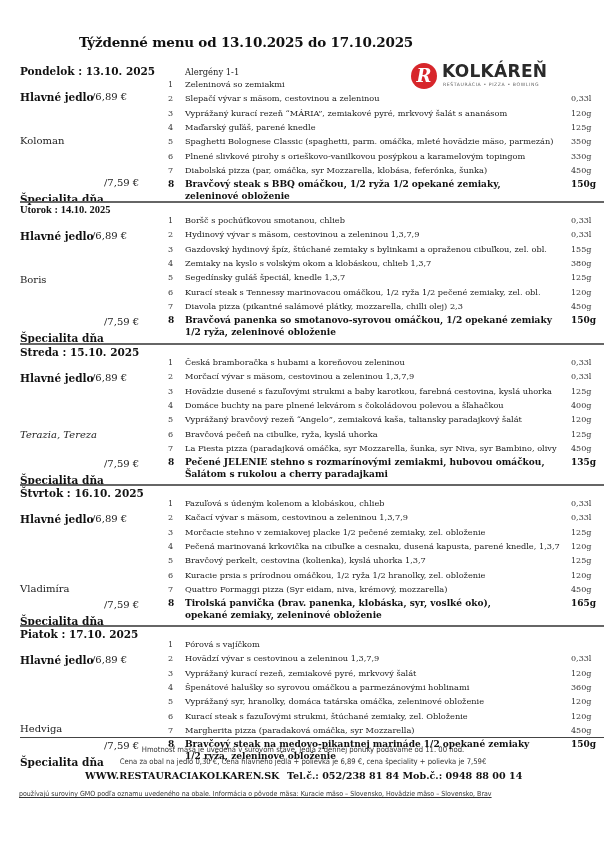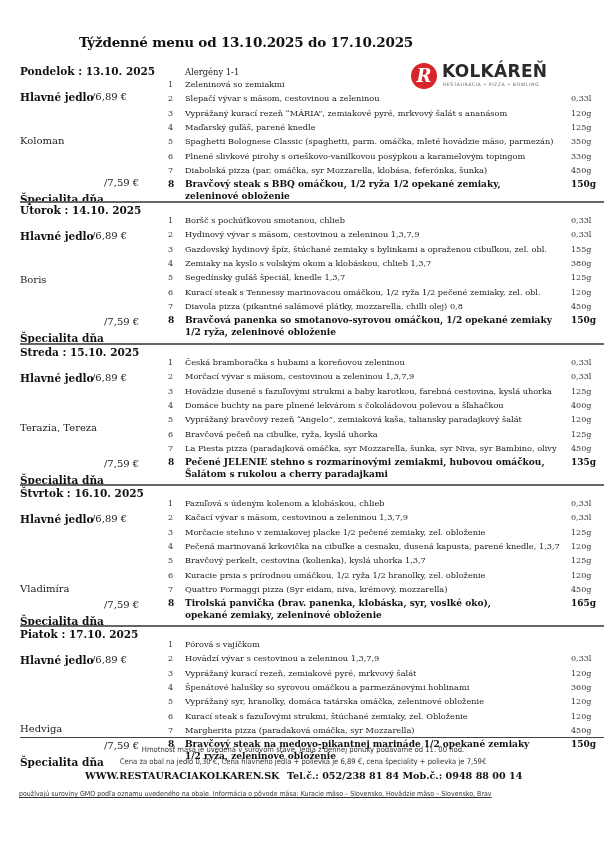--- a/index.html
+++ b/index.html
@@ -46,32 +46,32 @@
 <div id="days">
     <div class="day" style="top: 65px;">
       <div class="head" style="top: 0px;">Pondelok :    13.10. 2025</div>
       <div class="main-label" style="top: 26px;">Hlavné jedlo</div>
       <div class="main-price" style="top: 26px;">/6,89 €</div>
       <div class="name-day" style="top: 70px;">Koloman</div>
       <div class="spec-label" style="top: 112px;">Špecialita dňa</div>
       <div class="spec-price" style="top: 112px;">/7,59 €</div>
     </div>
     <div class="day" style="top: 204px;">
-      <div class="head" style="top: 0px;">Utorok :   14.10. 2025</div>
+      <div class="head" style="top: 0px; font-family: Liberation Serif, serif;">Utorok :   14.10. 2025</div>
       <div class="main-label" style="top: 26px;">Hlavné jedlo</div>
       <div class="main-price" style="top: 26px;">/6,89 €</div>
       <div class="name-day" style="top: 70px;">Boris</div>
       <div class="spec-label" style="top: 112px;">Špecialita dňa</div>
       <div class="spec-price" style="top: 112px;">/7,59 €</div>
     </div>
     <div class="day" style="top: 346px;">
       <div class="head" style="top: 0px;">Streda :  15.10. 2025</div>
       <div class="main-label" style="top: 26px;">Hlavné jedlo</div>
       <div class="main-price" style="top: 26px;">/6,89 €</div>
-      <div class="name-day" style="top: 76px;">Terazia, Tereza</div>
+      <div class="name-day" style="top: 83px; font-style: italic;">Terazia, Tereza</div>
       <div class="spec-label" style="top: 112px;">Špecialita dňa</div>
       <div class="spec-price" style="top: 112px;">/7,59 €</div>
     </div>
     <div class="day" style="top: 487px;">
       <div class="head" style="top: 0px;">Štvrtok : 16.10. 2025</div>
       <div class="main-label" style="top: 26px;">Hlavné jedlo</div>
       <div class="main-price" style="top: 26px;">/6,89 €</div>
       <div class="name-day" style="top: 80px; margin-top: 16px;">Vladimíra</div>
       <div class="spec-label" style="top: 112px;">Špecialita dňa</div>
       <div class="spec-price" style="top: 112px;">/7,59 €</div>
@@ -159,21 +159,21 @@
     <span class="txt">Segedínsky guláš špeciál, knedle 1,3,7</span>
     <span class="w">125g</span>
   </div>
 <div class="row" style="top: 285.5px;">
     <span class="num">6</span>
     <span class="txt">Kurací steak s Tennessy marinovacou omáčkou, 1/2 ryža 1/2 pečené zemiaky, zel. obl.</span>
     <span class="w">120g</span>
   </div>
 <div class="row" style="top: 299.8px;">
     <span class="num">7</span>
-    <span class="txt">Diavola pizza (pikantné salámové plátky, mozzarella, chilli olej) 0,8</span>
+    <span class="txt">Diavola pizza (pikantné salámové plátky, mozzarella, chilli olej) 2,3</span>
     <span class="w">450g</span>
   </div>
 <div class="row bold" style="top: 314.1px;">
     <span class="num">8</span>
     <span class="txt">Bravčová panenka so smotanovo-syrovou omáčkou, 1/2 opekané zemiaky</span>
     <span class="w">150g</span>
   </div>
 <div class="cont" style="top: 326.1px;">1/2 ryža, zeleninové obloženie</div>
 <div class="sep" style="top: 343px;"></div>
 <div class="row" style="top: 356px;">

